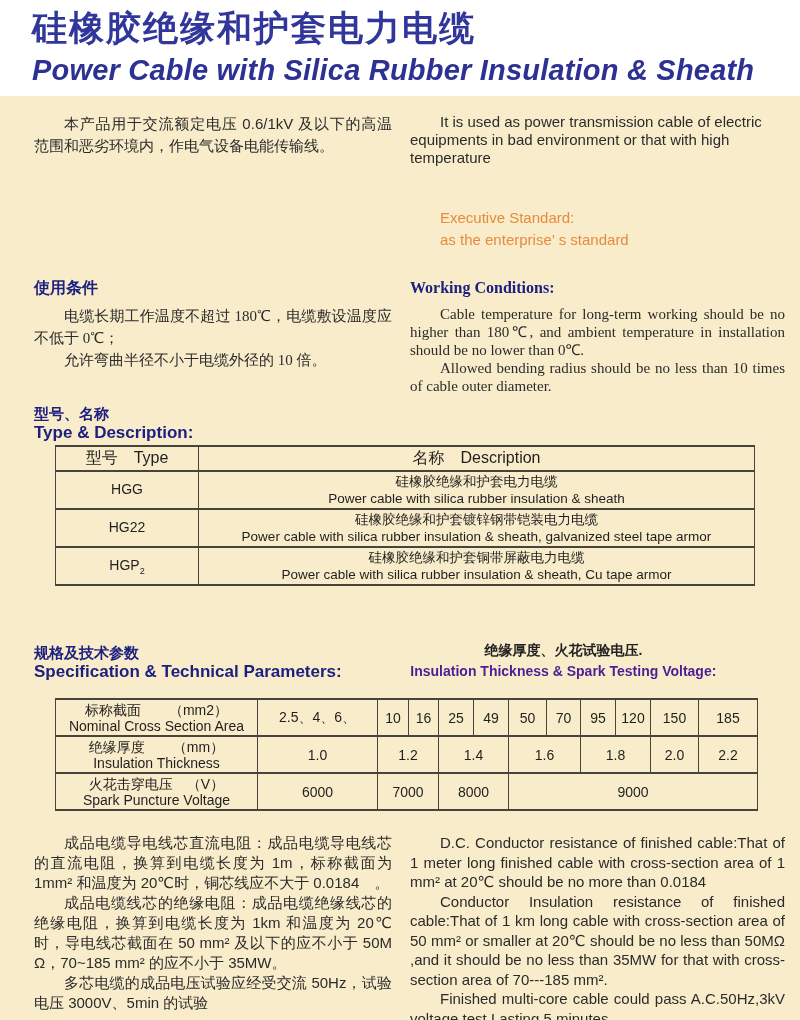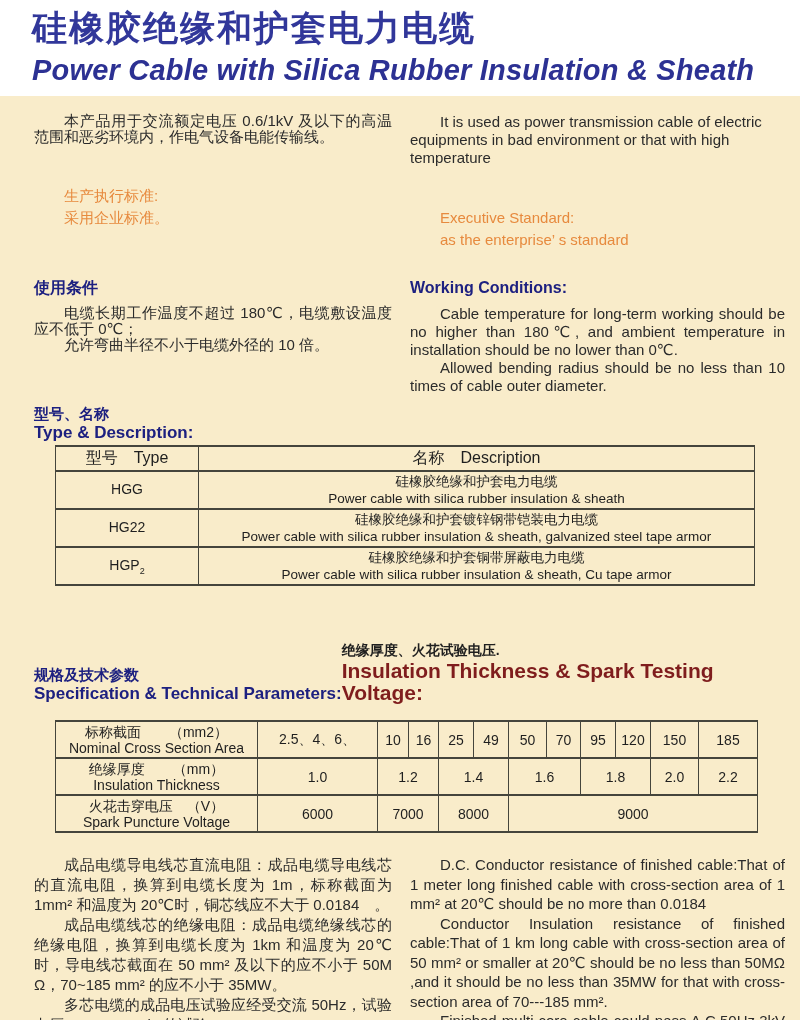--- a/index.html
+++ b/index.html
@@ -15,55 +15,55 @@
   .masthead { background:#ffffff; height:96px; padding:5px 0 0 32px; box-sizing:border-box; }
   .title-zh { margin:0; font-size:35px; line-height:45px; font-weight:bold; color:#31379a; letter-spacing:2px; }
   .title-en { margin:0; font-size:29px; line-height:40px; font-weight:bold; font-style:italic; color:#2c3193; letter-spacing:0.2px; }
 
   
   .content { padding:0 15px 0 34px; }
   .two-col { display:flex; }
   .col-l { width:358px; }
   .col-r { flex:1; margin-left:18px; }
   p { margin:0; }
-  .zh { font-size:15px; line-height:16px; text-align:justify; }
+  .zh { font-size:15px; line-height:22px; text-align:justify; }
   .en { font-size:15px; line-height:18px; }
   .jst { text-align:justify; }
   .ind { text-indent:2em; }
   .orange { color:#e78a3e; }
   .blue-h { color:#1d2080; font-weight:bold; margin:0; }
 
   .sec1 { margin-top:17px; }
   .std-block { margin-top:40px; line-height:22px; }
   .std-block p { text-indent:2em; line-height:22px; }
 
-  .sec2 { margin-top:26px; }
+  .sec2 { margin-top:26px;font-family:Liberation Serif, serif; }
   .sec2 .blue-h { font-size:16px; line-height:22px; }
   .sec2 .body { margin-top:6px; }
 
   .sec3 { margin-top:9px; }
   .h-zh-small { font-size:15px; line-height:19px; }
   .h-en-big  { font-size:17px; line-height:20px; }
 
   
   table { border-collapse:collapse; table-layout:fixed; }
   td { border:1px solid #45453c; border-top-width:2px; border-bottom-width:2px;
        text-align:center; vertical-align:middle; padding:1px 2px; color:#1f1f1f; }
   .t1 { width:700px; margin:2px 0 0 21px; }
   .t1 tr.hd { height:23px; }
   .t1 tr.dt { height:38px; }
   .t1 .cell-type { font-size:14px; }
   .t1 .cell-desc div { font-size:13.5px; line-height:17px; }
   .gap { margin-left:16px; }
   .t1 sub { font-size:9px; }
 
   .sec4 { margin-top:54px; display:flex; align-items:flex-end; }
-  .sec4 .right { flex:1; text-align:left; }
+  .sec4 .right { flex:1; text-align:center; }
   .spec-right-zh { font-size:14px; font-weight:bold; color:#1f1f1f; line-height:20px; }
-  .spec-right-en { font-size:21px; font-weight:bold; color:#7f1d1d; line-height:22px; }
+  .spec-right-en { font-size:14px; font-weight:bold; color:#4c1d95; line-height:22px; }
 
   .t2 { width:702px; margin:16px 0 0 21px; }
   .t2 tr { height:37px; }
   .t2 td { font-size:14px; }
   .t2 .lbl div { font-size:14px; line-height:16px; }
 
   .sec5 { margin-top:22px; }
   .sec5 .zh { line-height:20px; }
   .sec5 .en { font-size:15px; line-height:19.5px; }
 </style>
@@ -75,24 +75,20 @@
   <div class="masthead">
     <h1 class="title-zh">硅橡胶绝缘和护套电力电缆</h1>
     <h2 class="title-en">Power Cable with Silica Rubber Insulation &amp; Sheath</h2>
   </div>
 
   <div class="content">
 
     <div class="two-col sec1">
       <div class="col-l">
         <p class="zh ind">本产品用于交流额定电压 0.6/1kV 及以下的高温范围和恶劣环境内，作电气设备电能传输线。</p>
-        <div class="std-block">
-          <p class="zh orange">生产执行标准:</p>
-          <p class="zh orange">采用企业标准。</p>
-        </div>
       </div>
       <div class="col-r">
         <p class="en ind">It is used as power transmission cable of electric equipments in bad environment or that with high temperature</p>
         <div class="std-block">
           <p class="en orange">Executive Standard:</p>
           <p class="en orange">as the enterprise’ s standard</p>
         </div>
       </div>
     </div>
 

